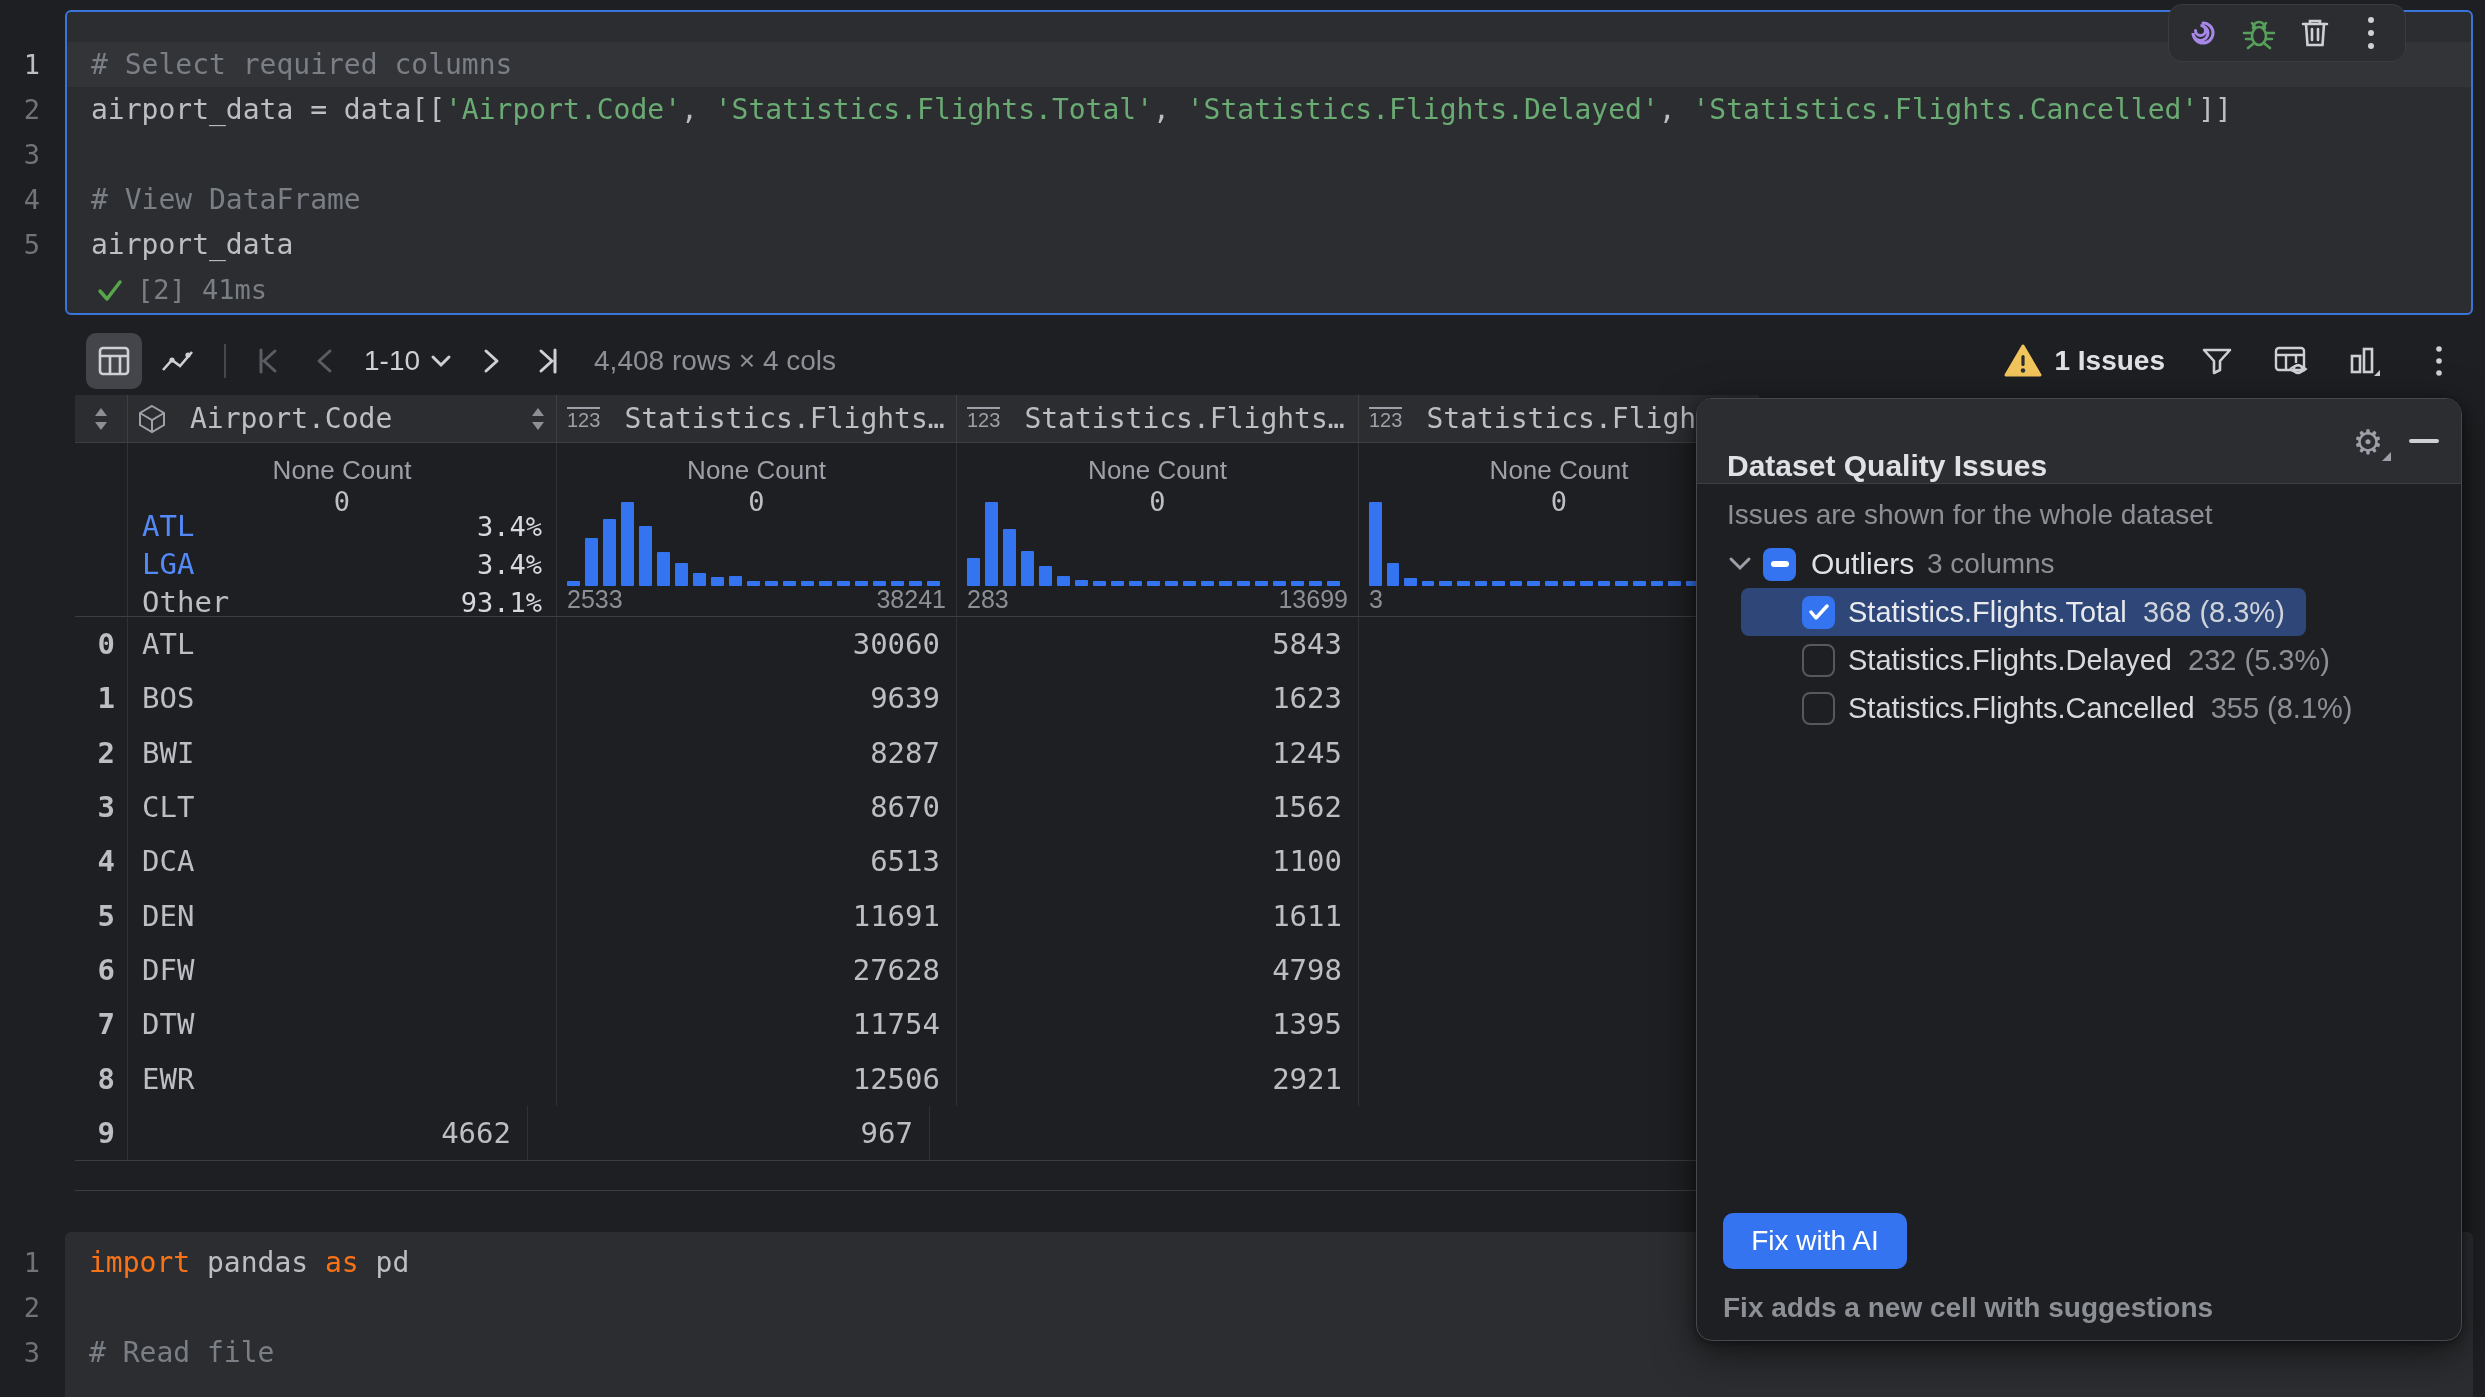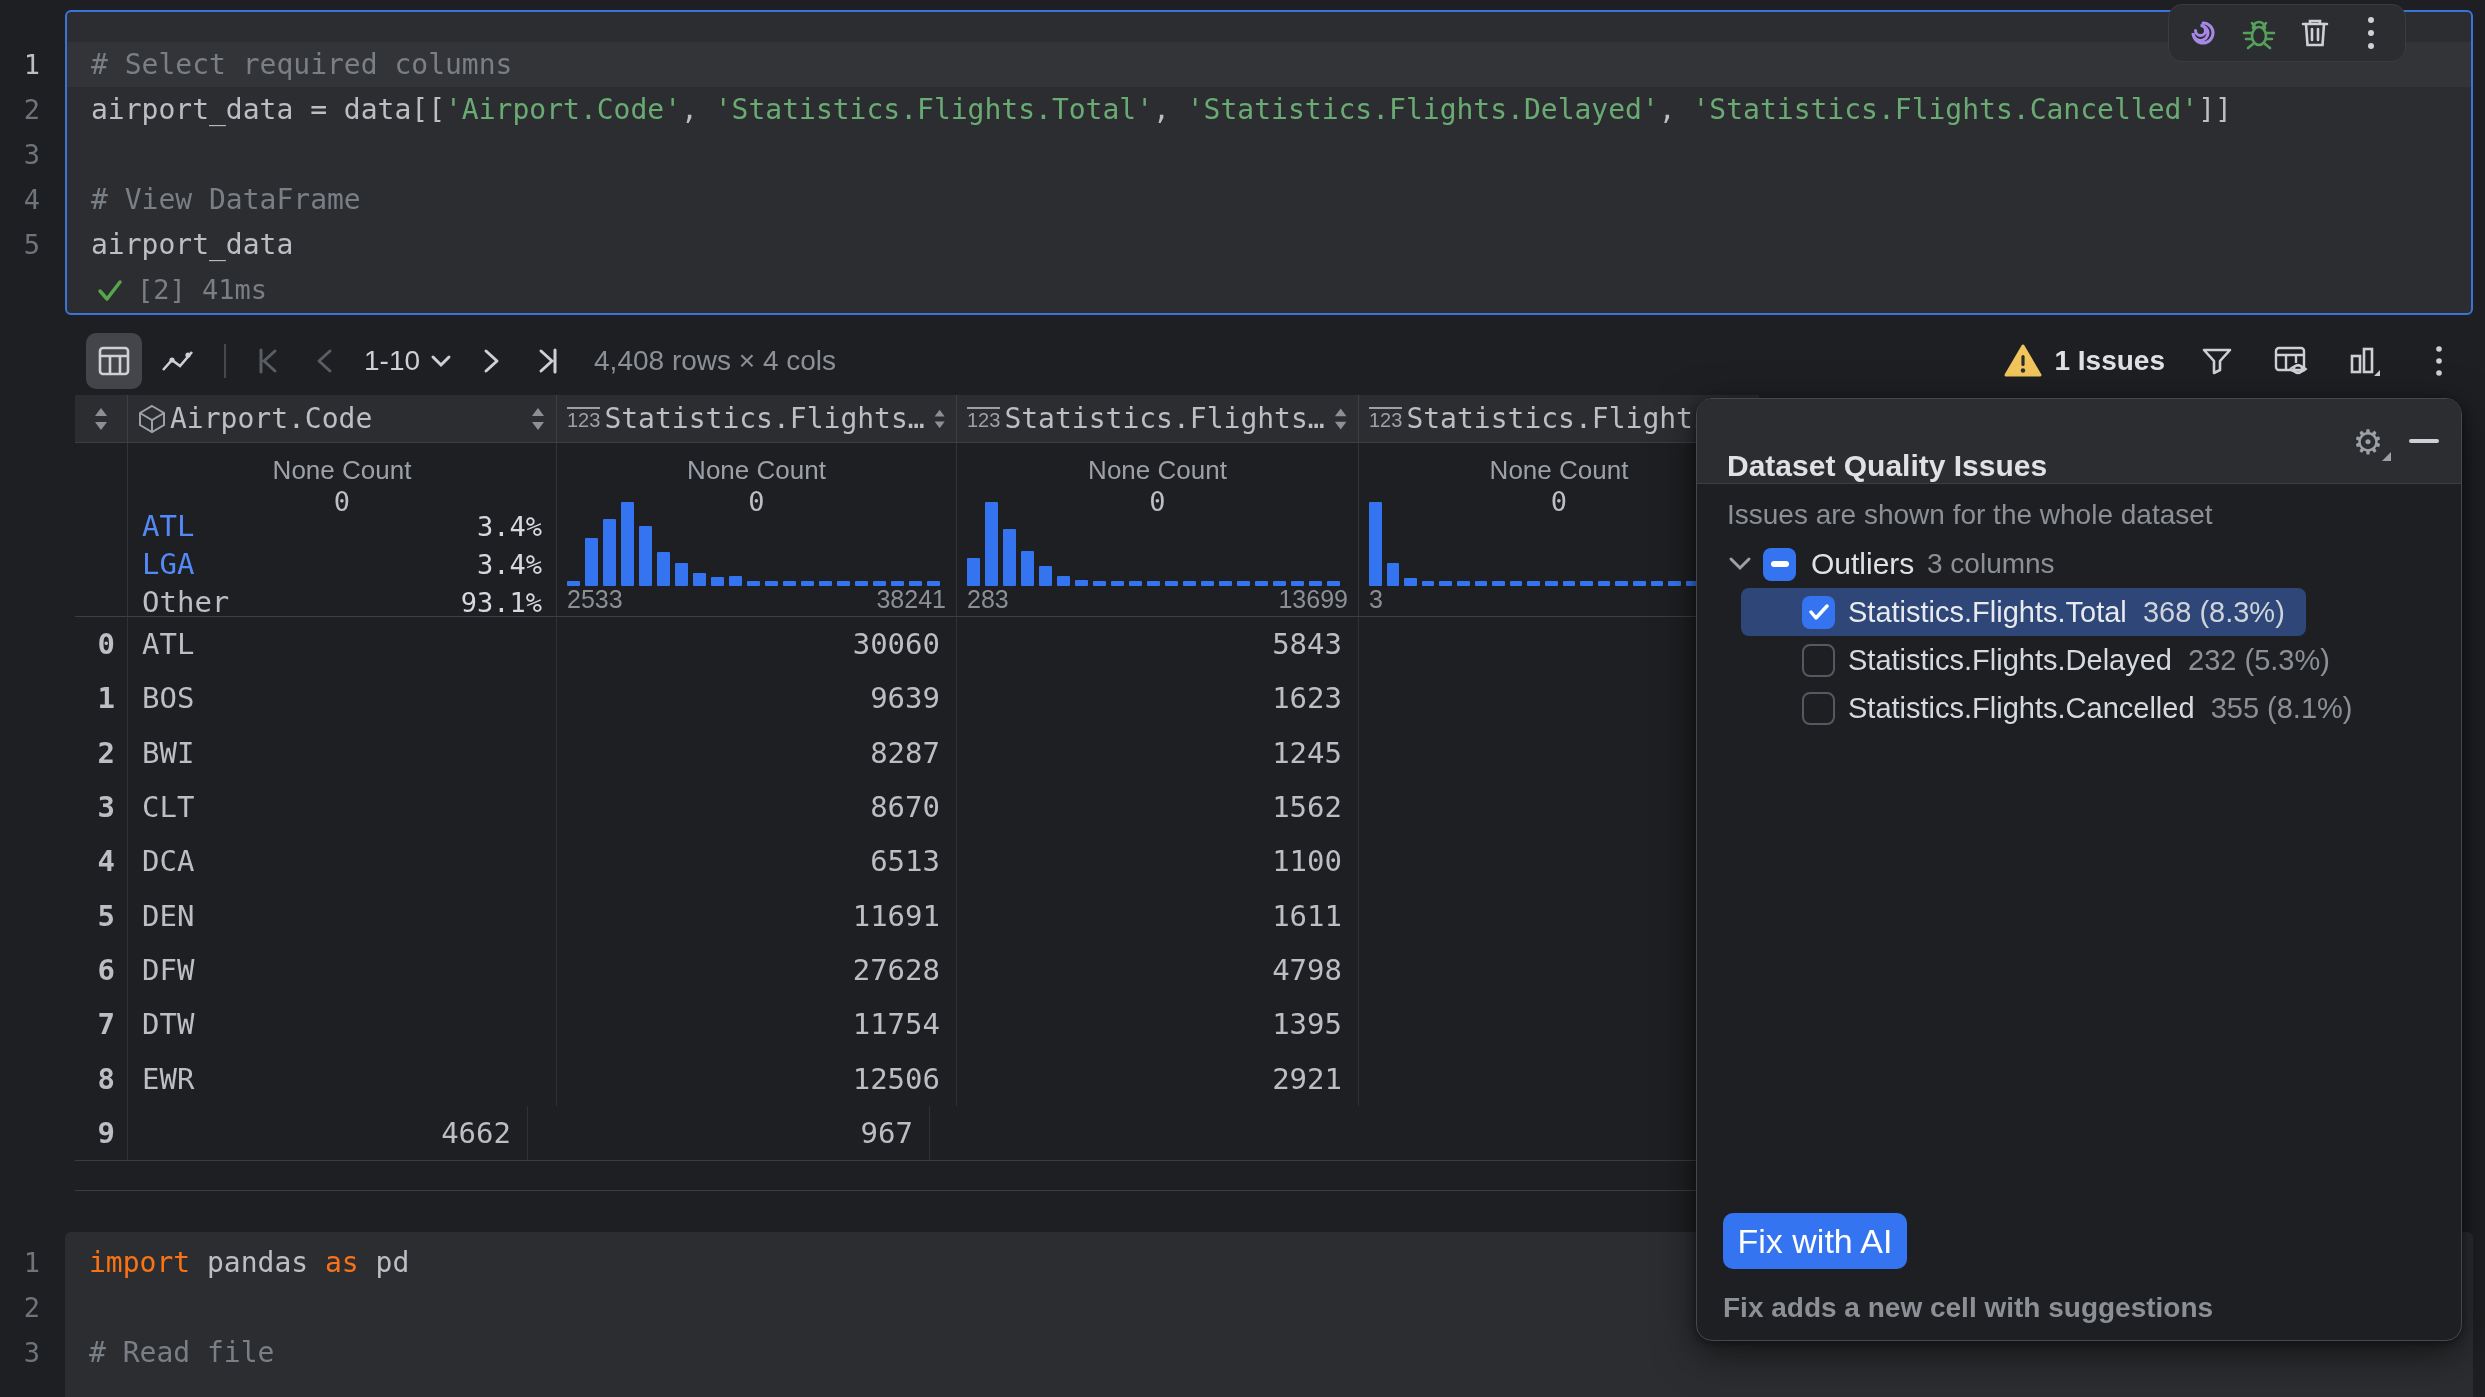--- a/index.html
+++ b/index.html
@@ -41,21 +41,21 @@
   .pg-label { display:flex; align-items:center; gap:10px; color:#CED0D6; font-size:28px; padding:0 8px; }
   .df-info { color:#8C9096; font-size:28px; margin-left:14px; }
   .issues-badge { display:flex; align-items:center; gap:12px; color:#DFE1E5; font-size:28px; font-weight:bold; }
 
   
   #table { position:absolute; left:75px; top:395px; width:1684px; }
   .t-row { display:flex; }
   .cw0{width:53px;} .cw1{width:429px;} .cw2{width:400px;} .cw3{width:402px;} .cw4{width:400px;}
   .hdr { height:48px; background:#2B2D30; border-bottom:1px solid #3C3E43; }
   .hdr-cell { display:flex; align-items:center; height:100%; border-right:1px solid #3C3E43;
-              font-family:"DejaVu Sans Mono",monospace; font-size:28px; color:#BCBEC4; padding:0 10px; gap:4px; }
+              font-family:"DejaVu Sans Mono",monospace; font-size:28px; color:#BCBEC4; padding:0 10px; gap:24px; }
   .hdr-cell .grow { flex:1; }
   .num-badge { font-size:20px; color:#9DA0A8; border-top:2px solid #9DA0A8; padding-top:1px; line-height:1;
                font-family:"Liberation Sans",sans-serif; letter-spacing:0; }
   .stats { height:174px; border-bottom:1px solid #3C3E43; }
   .stats-cell { position:relative; height:100%; border-right:1px solid #313338; }
   .nc-line { position:absolute; left:14px; right:14px; top:12px; display:flex; justify-content:space-between; align-items:center;flex-direction:column; }
   .nc-label { font-size:26px; color:#9DA0A8; }
   .nc-val { font-family:"DejaVu Sans Mono",monospace; font-size:27px; color:#BCBEC4; }
   .topvals { position:absolute; left:14px; right:14px; top:64px; }
   .topval-row { display:flex; justify-content:space-between; height:38px; align-items:center;
@@ -94,21 +94,21 @@
   .cbx.empty { border:2px solid #55585E; background:transparent; }
   #group-cbx { position:absolute; left:66px; }
   #group-label { position:absolute; left:114px; font-size:30px; color:#DFE1E5; }
   #group-count { position:absolute; left:230px; font-size:28px; color:#8C9096; }
   #tree-items { position:absolute; left:0; top:189px; width:100%; }
   .tree-item { position:relative; height:48px; display:flex; align-items:center; }
   .tree-item .sel-bg { position:absolute; left:44px; width:565px; top:0; bottom:0; background:#2E4678; border-radius:8px; }
   .tree-item .cbx { position:absolute; left:105px; }
   .ti-label { position:absolute; left:151px; font-size:29px; color:#D6D9DE; white-space:pre; }
   #fix-btn { position:absolute; left:26px; top:814px; width:184px; height:56px; background:#3574F0; border-radius:10px;
-    color:#FFFFFF; font-size:34px; display:flex; align-items:center; justify-content:center; }
+    color:#FFFFFF; font-size:28px; display:flex; align-items:center; justify-content:center; }
   #panel-caption { position:absolute; left:26px; top:893px; font-size:28px; color:#8C9096;font-weight:bold; }
 
   svg { display:block; }
 </style>
 </head>
 <body>
 
 <div id="root">
 
   <div class="gutter" id="gutter1" style="left:0;top:42px;">

